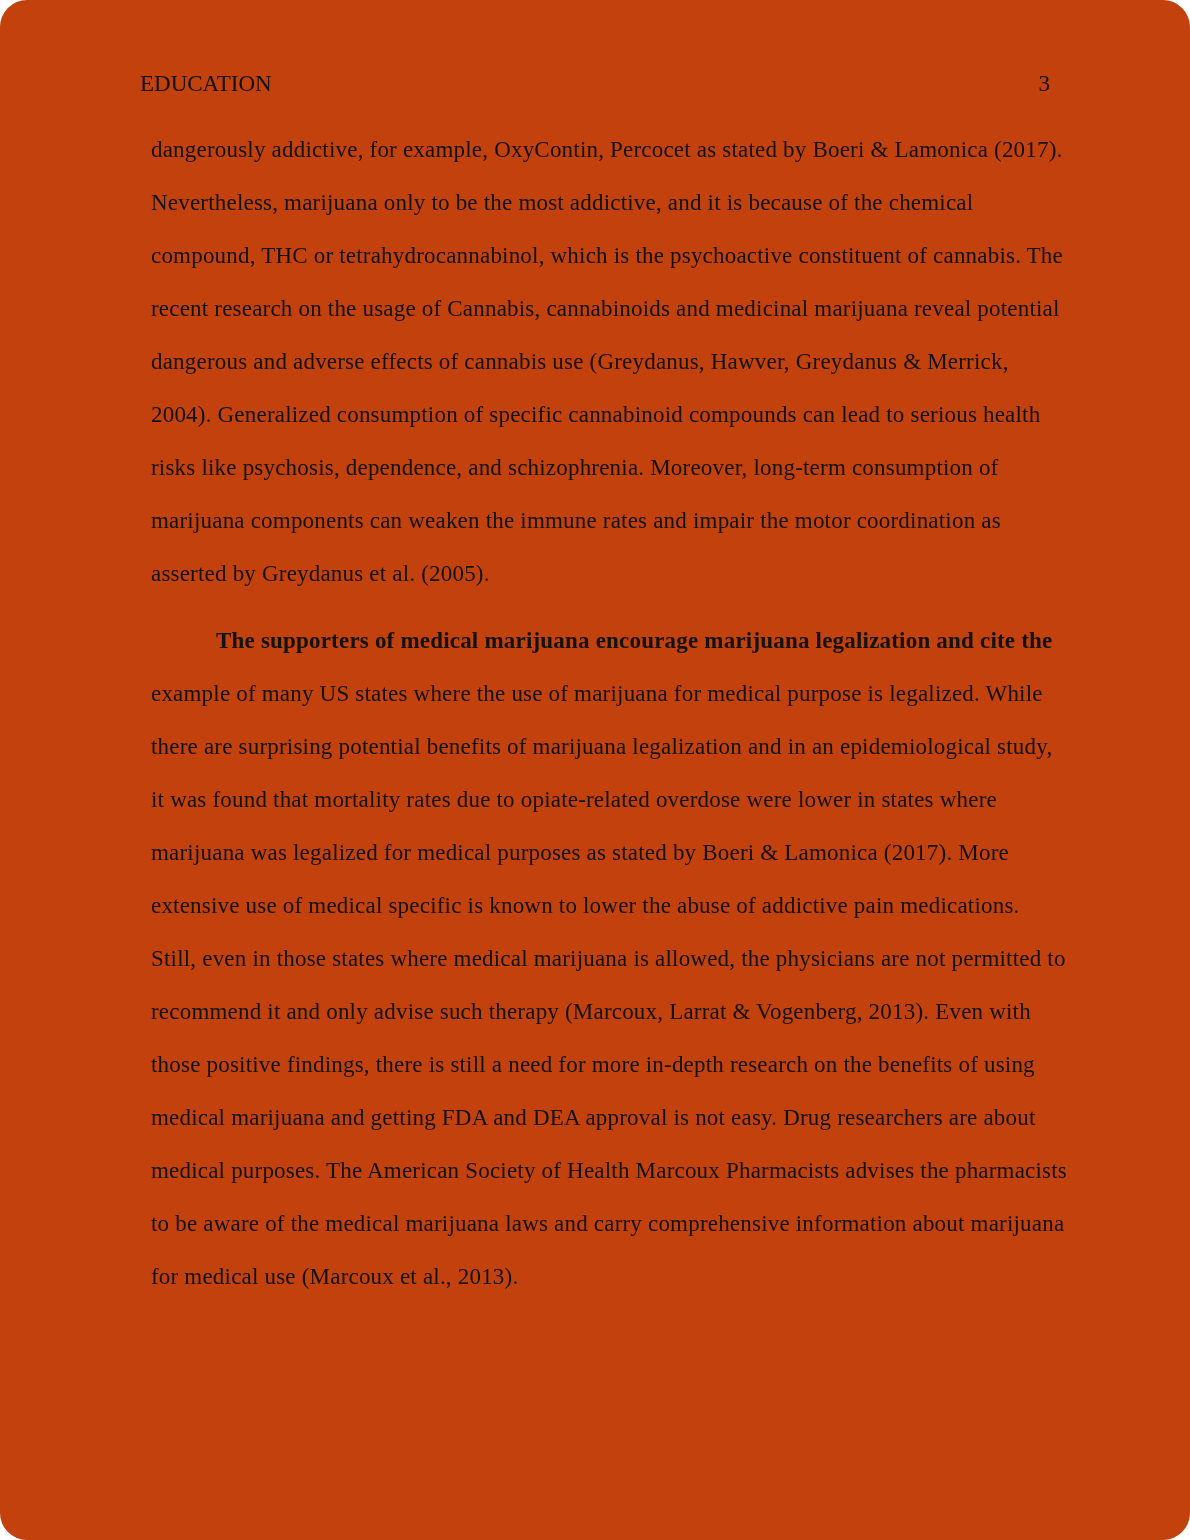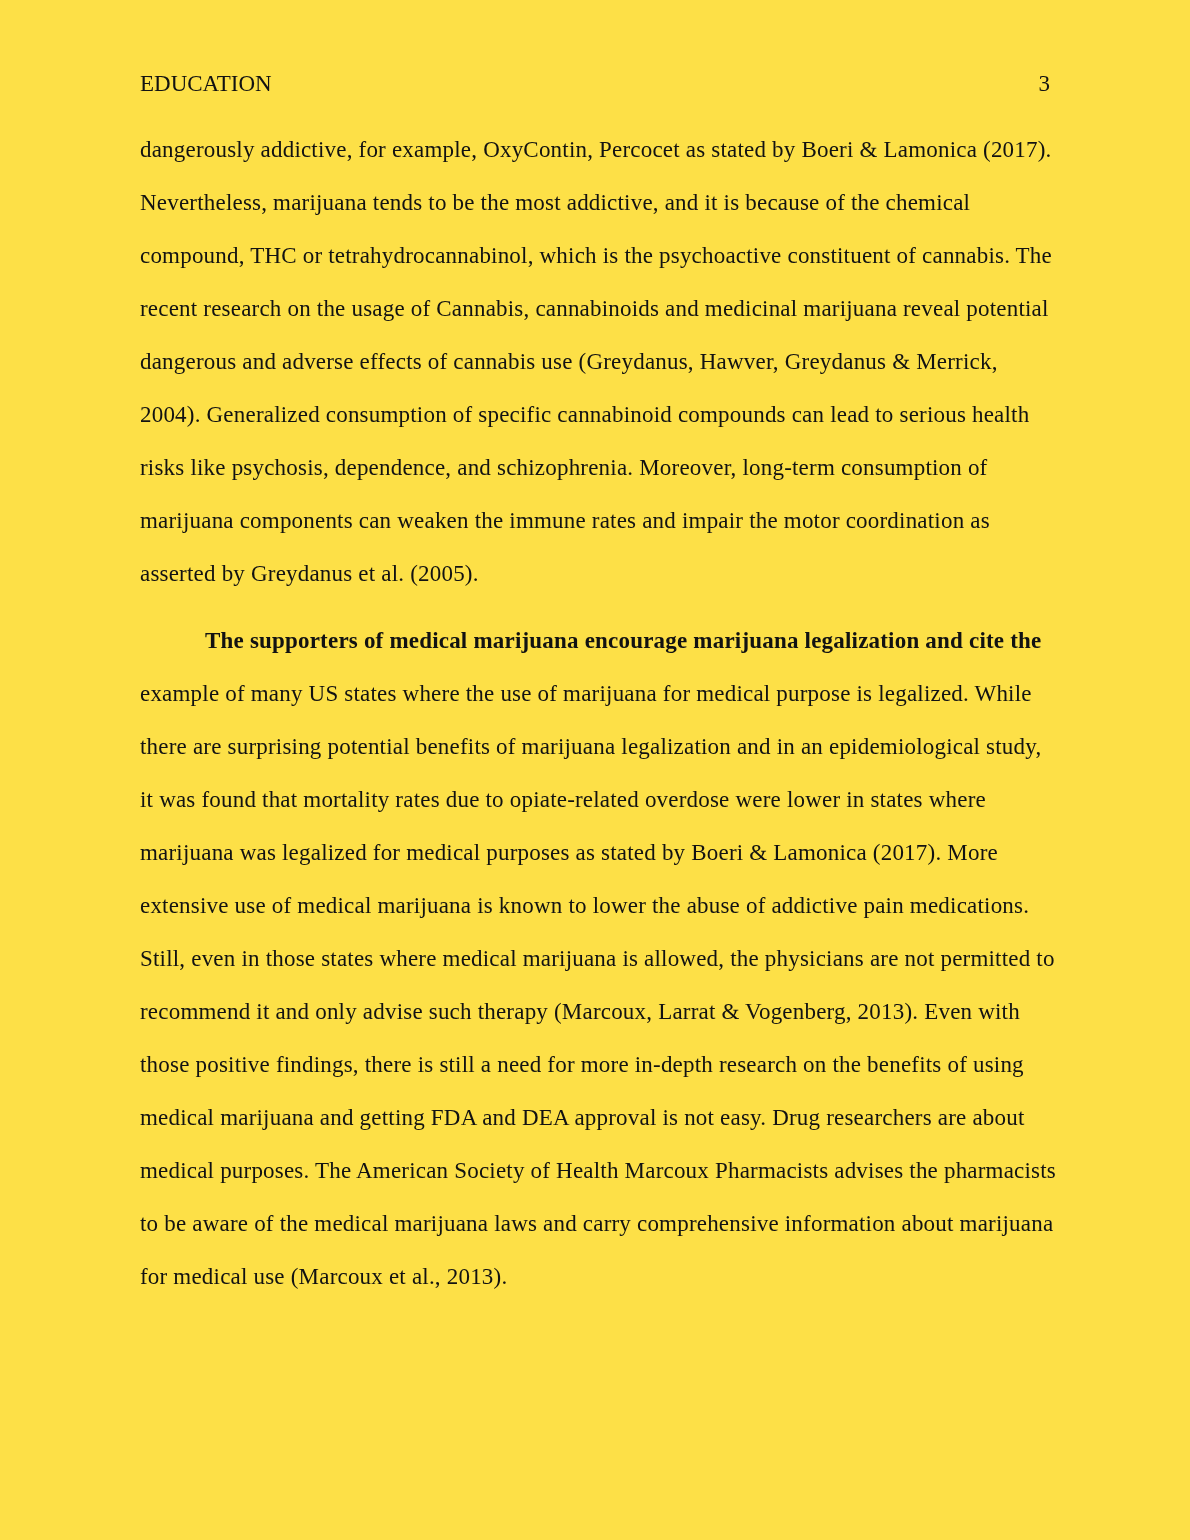--- a/index.html
+++ b/index.html
@@ -2,73 +2,74 @@
 <html><head>
 <meta charset="utf-8">
 <style>
   * { margin: 0; padding: 0; box-sizing: border-box; }
   html, body { background: #ffffff; }
   .page {
     position: relative;
     width: 1190px;
     height: 1540px;
     margin: 0 auto;
-    background: #fde047;
+    background: #c2410c;
     color: #121212;
     font-family: "Liberation Serif", "DejaVu Serif", serif;
     font-size: 23px;
     padding: 70px 140px 4px 140px;
     overflow: hidden;
+    border-radius: 27px;
   }
   .header-row {
     display: flex;
     justify-content: space-between;
     align-items: baseline;
     line-height: 27px;
     font-size: 23px;
   }
   .doc-body {
     margin-top: 26px;
   }
-  .paragraph { margin: 0; }
+  .paragraph { margin: 11px; }
   .paragraph + .paragraph { margin-top: 14px; }
   .line {
     line-height: 53px;
     white-space: nowrap;
     letter-spacing: 0.2px;
   }
   .line.indent { padding-left: 65px; font-weight: bold; }
 </style>
 </head>
 <body>
 
 <div class="page">
   <div class="header-row">
     <span>EDUCATION</span>
     <span>3</span>
   </div>
   <div class="doc-body">
       <div class="paragraph">
         <div class="line">dangerously addictive, for example, OxyContin, Percocet as stated by Boeri &amp; Lamonica (2017).</div>
-        <div class="line">Nevertheless, marijuana tends to be the most addictive, and it is because of the chemical</div>
+        <div class="line">Nevertheless, marijuana only to be the most addictive, and it is because of the chemical</div>
         <div class="line">compound, THC or tetrahydrocannabinol, which is the psychoactive constituent of cannabis. The</div>
         <div class="line">recent research on the usage of Cannabis, cannabinoids and medicinal marijuana reveal potential</div>
         <div class="line">dangerous and adverse effects of cannabis use (Greydanus, Hawver, Greydanus &amp; Merrick,</div>
         <div class="line">2004). Generalized consumption of specific cannabinoid compounds can lead to serious health</div>
         <div class="line">risks like psychosis, dependence, and schizophrenia. Moreover, long-term consumption of</div>
         <div class="line">marijuana components can weaken the immune rates and impair the motor coordination as</div>
         <div class="line">asserted by Greydanus et al. (2005).</div>
       </div>
       <div class="paragraph">
         <div class="line indent">The supporters of medical marijuana encourage marijuana legalization and cite the</div>
         <div class="line">example of many US states where the use of marijuana for medical purpose is legalized. While</div>
         <div class="line">there are surprising potential benefits of marijuana legalization and in an epidemiological study,</div>
         <div class="line">it was found that mortality rates due to opiate-related overdose were lower in states where</div>
         <div class="line">marijuana was legalized for medical purposes as stated by Boeri &amp; Lamonica (2017). More</div>
-        <div class="line">extensive use of medical marijuana is known to lower the abuse of addictive pain medications.</div>
+        <div class="line">extensive use of medical specific is known to lower the abuse of addictive pain medications.</div>
         <div class="line">Still, even in those states where medical marijuana is allowed, the physicians are not permitted to</div>
         <div class="line">recommend it and only advise such therapy (Marcoux, Larrat &amp; Vogenberg, 2013). Even with</div>
         <div class="line">those positive findings, there is still a need for more in-depth research on the benefits of using</div>
         <div class="line">medical marijuana and getting FDA and DEA approval is not easy. Drug researchers are about</div>
         <div class="line">medical purposes. The American Society of Health Marcoux Pharmacists advises the pharmacists</div>
         <div class="line">to be aware of the medical marijuana laws and carry comprehensive information about marijuana</div>
         <div class="line">for medical use (Marcoux et al., 2013).</div>
       </div>
     </div>
 </div>

